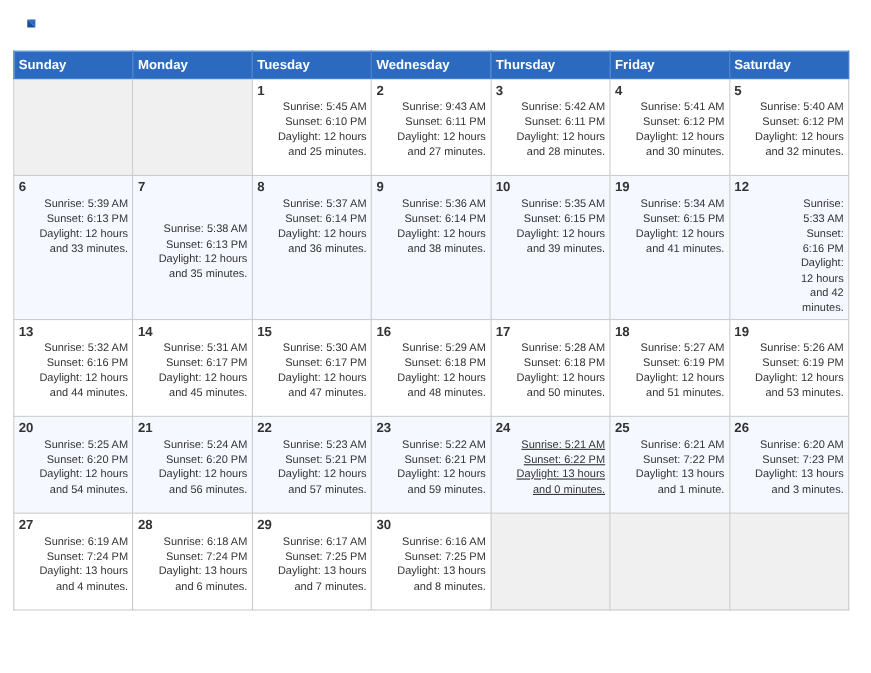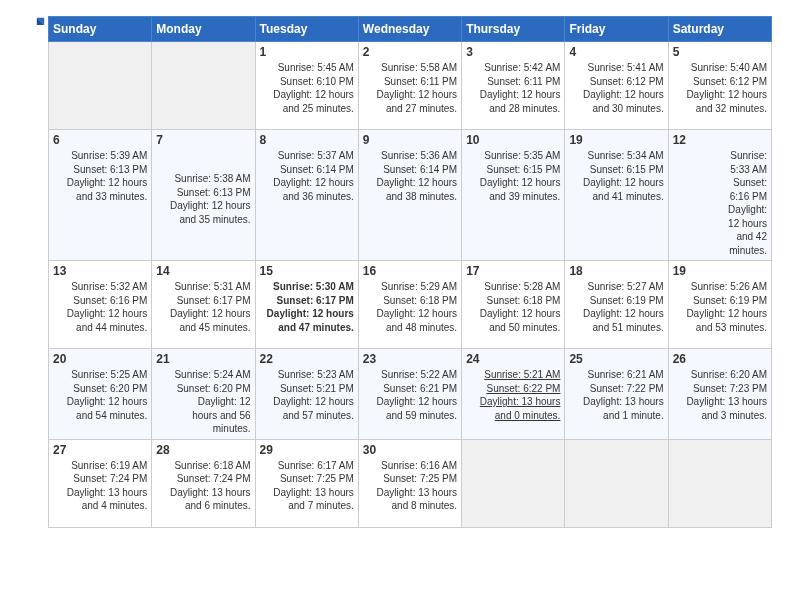--- a/index.html
+++ b/index.html
@@ -6,23 +6,23 @@
     body {
       font-family: Arial, sans-serif;
       background: #fff;
       width: 792px;
       height: 612px;
       overflow: hidden;
     }
     .page {
       width: 792px;
       height: 452px;
-      padding: 16px 20px 10px 24px;
+      padding: 16px 20px 10px 12px;
       display: flex;
-      flex-direction: row;
+      flex-direction: column;
     }
     .header {
       display: flex;
       justify-content: space-between;
       align-items: flex-start;
       margin-bottom: 10px;
     }
     .logo {
       display: flex;
       align-items: center;
@@ -140,21 +140,21 @@
           <td class="empty-cell"></td>
           <td class="empty-cell"></td>
           <td>
             <span class="day-number">1</span>
             <div class="day-info" style="white-space: pre-line;">Sunrise: 5:45 AM
 Sunset: 6:10 PM
 Daylight: 12 hours and 25 minutes.</div>
           </td>
           <td>
             <span class="day-number">2</span>
-            <div class="day-info" style="white-space: pre-line;">Sunrise: 5:58 AM
+            <div class="day-info" style="white-space: pre-line;">Sunrise: 9:43 AM
 Sunset: 6:11 PM
 Daylight: 12 hours and 27 minutes.</div>
           </td>
           <td>
             <span class="day-number">3</span>
             <div class="day-info" style="white-space: pre-line;">Sunrise: 5:42 AM
 Sunset: 6:11 PM
 Daylight: 12 hours and 28 minutes.</div>
           </td>
           <td>
@@ -222,21 +222,21 @@
 Daylight: 12 hours and 44 minutes.</div>
           </td>
           <td>
             <span class="day-number">14</span>
             <div class="day-info" style="white-space: pre-line;">Sunrise: 5:31 AM
 Sunset: 6:17 PM
 Daylight: 12 hours and 45 minutes.</div>
           </td>
           <td>
             <span class="day-number">15</span>
-            <div class="day-info" style="white-space: pre-line; font-weight: bold;">Sunrise: 5:30 AM
+            <div class="day-info" style="white-space: pre-line;">Sunrise: 5:30 AM
 Sunset: 6:17 PM
 Daylight: 12 hours and 47 minutes.</div>
           </td>
           <td>
             <span class="day-number">16</span>
             <div class="day-info" style="white-space: pre-line;">Sunrise: 5:29 AM
 Sunset: 6:18 PM
 Daylight: 12 hours and 48 minutes.</div>
           </td>
           <td>

